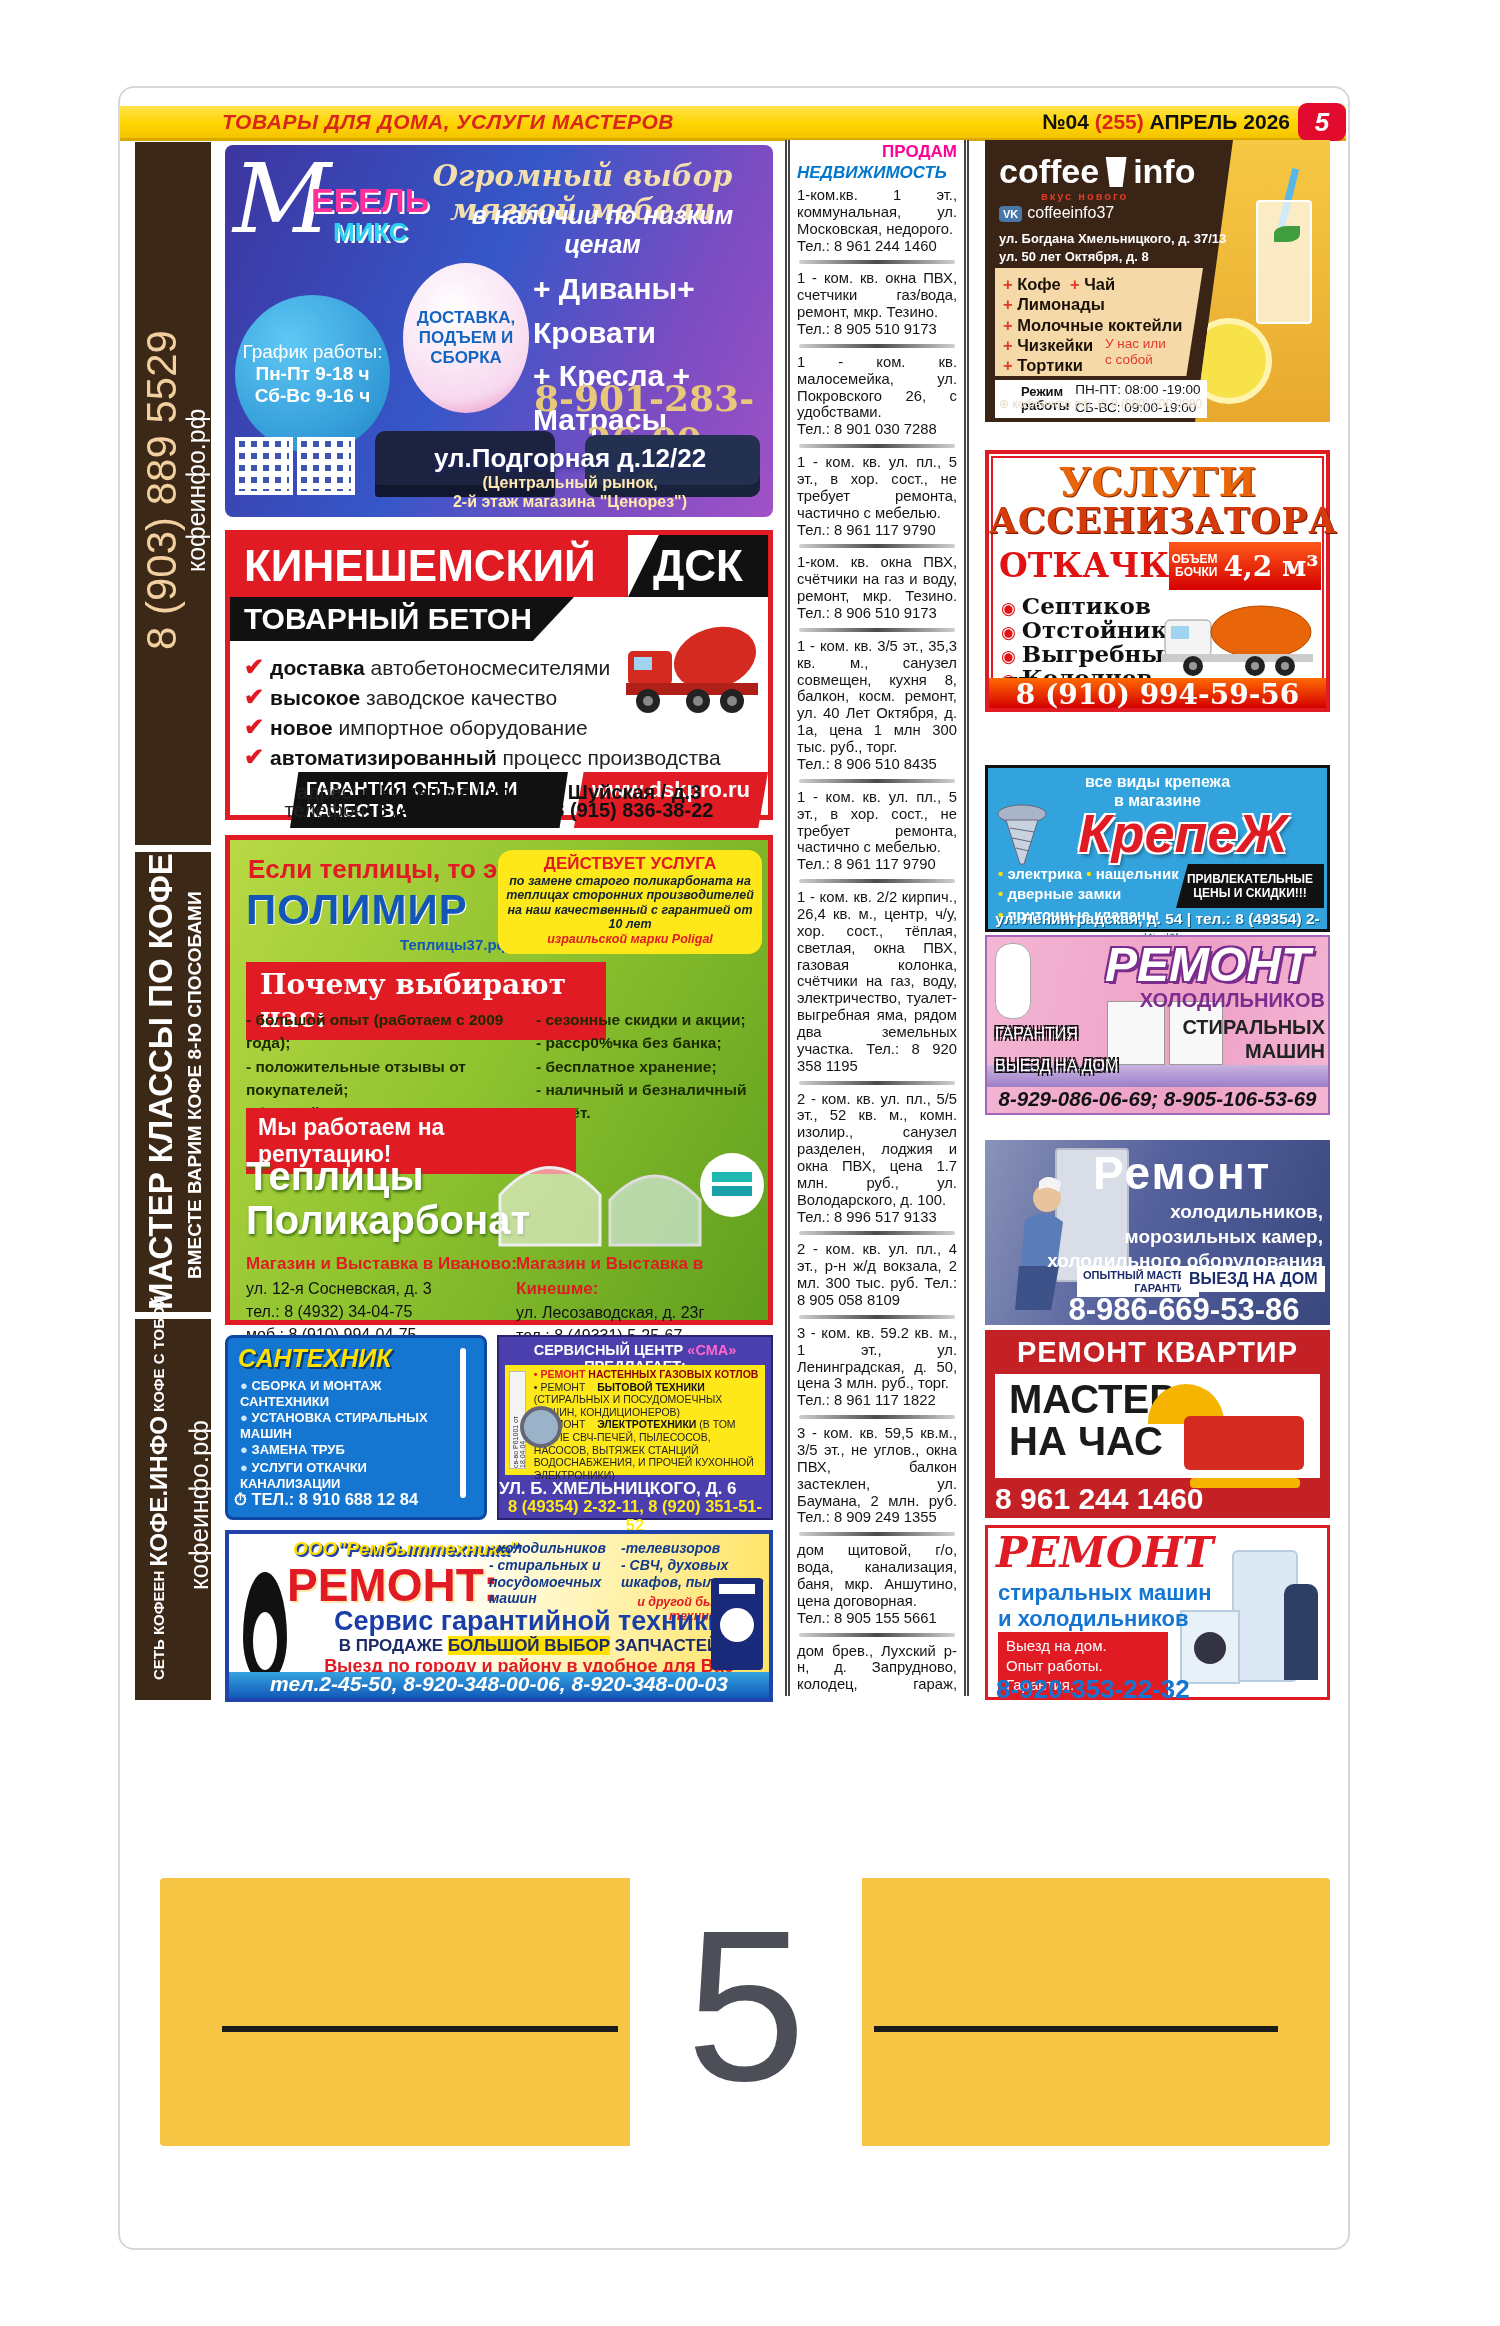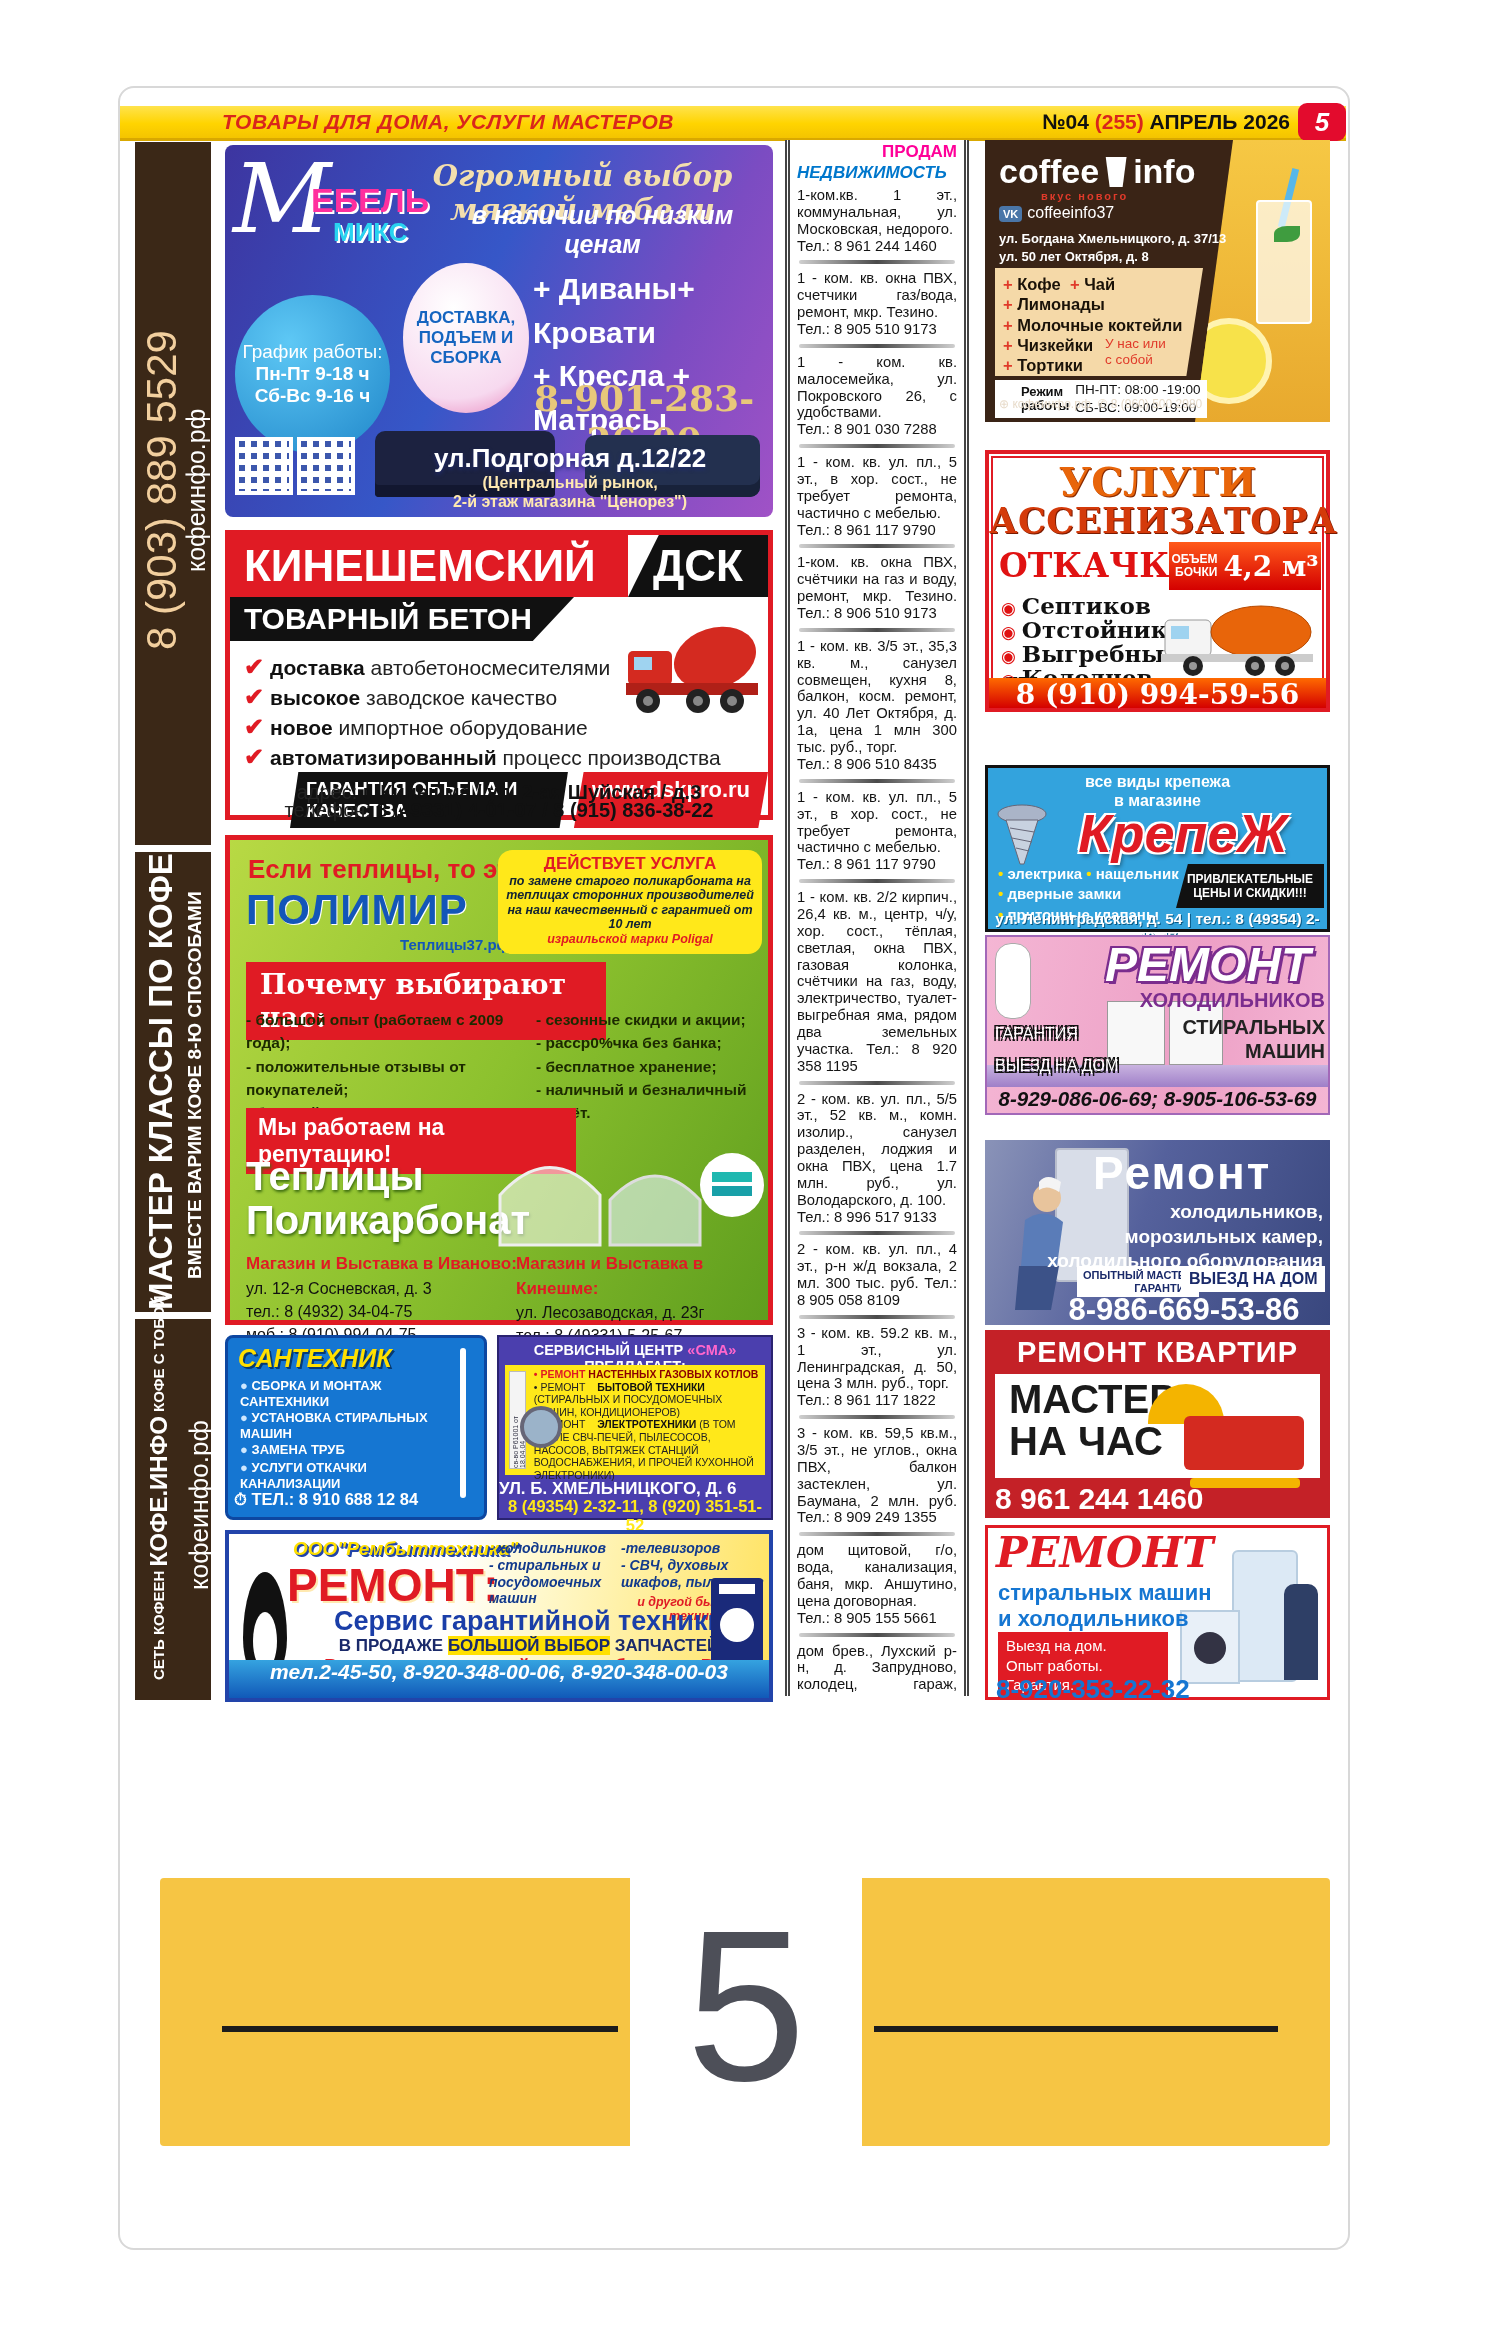--- a/index.html
+++ b/index.html
@@ -117,21 +117,21 @@
   .rb-rem{left:58px;top:24px;font-size:46px;font-weight:bold;color:#e01b24;text-shadow:2px 2px 0 #ffe9b0;}
   .rb-l1{left:260px;top:6px;width:130px;font-size:14px;font-weight:bold;font-style:italic;color:#123a8c;line-height:1.2;}
   .rb-l2{left:392px;top:6px;width:150px;font-size:14px;font-weight:bold;font-style:italic;color:#123a8c;line-height:1.2;}
   .rb-l3{left:392px;top:62px;width:150px;font-size:12.5px;font-weight:bold;font-style:italic;color:#e01b24;text-align:center;line-height:1.1;}
   .rb-serv{left:100px;top:72px;width:400px;text-align:center;font-size:27px;font-weight:bold;color:#1a3ea8;}
   .rb-parts{left:100px;top:102px;width:400px;text-align:center;font-size:17px;font-weight:bold;color:#1a2a6a;}
   .rb-parts em{background:#ffe000;font-style:normal;}
   .rb-visit{left:90px;top:122px;width:420px;text-align:center;font-size:18px;font-weight:bold;color:#e01b24;}
   .rb-addr{left:90px;top:140px;width:420px;text-align:center;font-size:24px;font-weight:bold;font-style:italic;color:#1a3ea8;text-shadow:1px 1px 0 #bfe3ff;}
   .rb-tel{left:0;top:0;width:100%;height:100%;display:flex;align-items:flex-end;}
-  .rb-telband{width:100%;height:38px;background:linear-gradient(#35a3e0,#1159b8);color:#fff;font-weight:bold;font-size:21px;
+  .rb-telband{width:100%;height:26px;background:linear-gradient(#35a3e0,#1159b8);color:#fff;font-weight:bold;font-size:21px;
               text-align:center;font-style:italic;}
   .rb-peng{left:14px;top:38px;width:44px;height:110px;background:#111;border-radius:50% 50% 45% 45%/60% 60% 40% 40%;}
   .rb-peng:after{content:"";position:absolute;left:10px;top:40px;width:24px;height:58px;background:#fff;border-radius:50%;}
   .rb-wm{left:482px;top:44px;width:52px;height:92px;background:#1a2a7a;border-radius:4px;}
   .rb-wm .c{position:absolute;left:9px;top:30px;width:34px;height:34px;border-radius:50%;background:#fff;}
   .rb-wm .s{position:absolute;left:8px;top:6px;width:36px;height:10px;background:#fff;}
   
   #coffee{left:985px;top:140px;width:345px;height:282px;background:#3a2416;overflow:hidden;}
   .cf-photo{position:absolute;right:0;top:0;width:135px;height:282px;background:linear-gradient(#f6c844,#e8a92e);
             clip-path:polygon(38px 0,100% 0,100% 100%,0 100%);}

